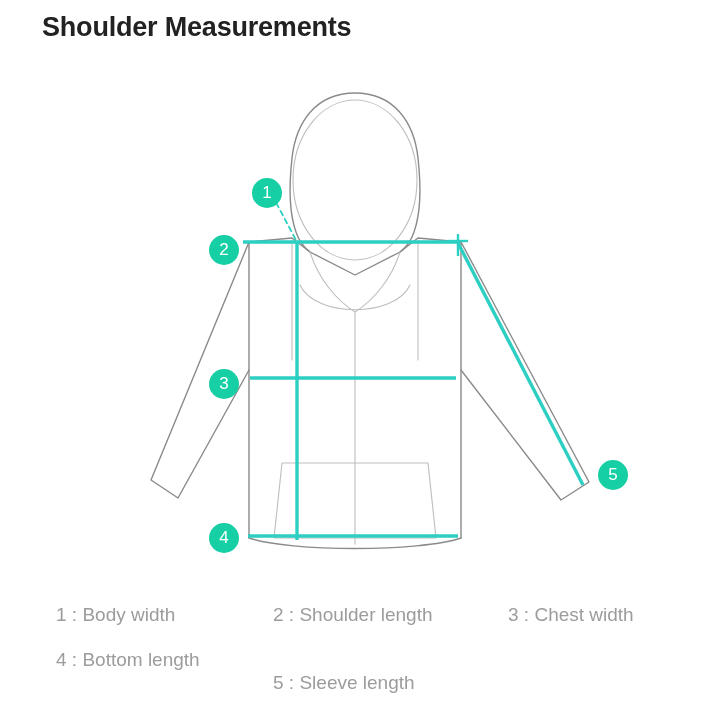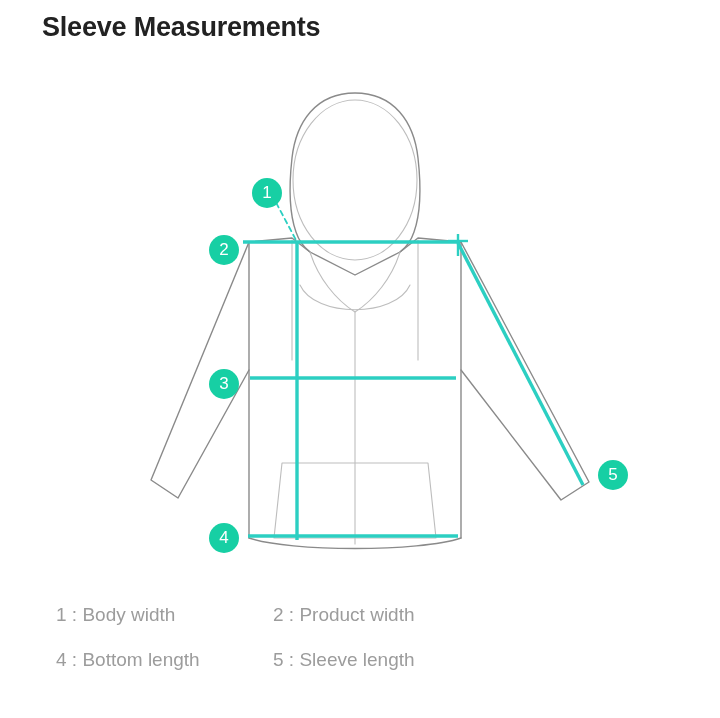--- a/index.html
+++ b/index.html
@@ -74,21 +74,21 @@
     color: #9c9c9c;
     white-space: nowrap;
     font-family: "Liberation Sans", sans-serif;
   }
 </style>
 </head>
 <body>
 
 <div id="page">
 
-  <div id="title">Sleeve Measurements</div>
+  <div id="title">Shoulder Measurements</div>
 
   <div id="diagram">
     <svg width="720" height="530" viewBox="0 0 720 530" xmlns="http://www.w3.org/2000/svg">
 
       <g fill="none" stroke="#8a8a8a" stroke-width="1.4" stroke-linejoin="round" stroke-linecap="round">
 
         <path d="M 355 33 C 316 33 296 62 292 98 C 288 134 291 158 296 172 C 300 184 306 189 310 192
                  M 355 33 C 394 33 414 62 418 98 C 422 134 419 158 414 172 C 410 184 404 189 400 192"></path>
 
         <path d="M 249 182
@@ -153,30 +153,35 @@
   <div id="legend">
     <div class="legend-row">
       <div class="legend-item" style="left:56px;">
         <span>1</span>
         <span>:</span>
         <span>Body width</span>
       </div>
       <div class="legend-item" style="left:273px;">
         <span>2</span>
         <span>:</span>
-        <span>Product width</span>
+        <span>Shoulder length</span>
+      </div>
+      <div class="legend-item" style="left:508px;">
+        <span>3</span>
+        <span>:</span>
+        <span>Chest width</span>
       </div>
     </div>
     <div class="legend-row">
       <div class="legend-item" style="left:56px;">
         <span>4</span>
         <span>:</span>
         <span>Bottom length</span>
       </div>
-      <div class="legend-item" style="left:273px;">
+      <div class="legend-item" style="left:273px;margin-top:23px;">
         <span>5</span>
         <span>:</span>
         <span>Sleeve length</span>
       </div>
     </div>
   </div>
 
 </div>
 
 </body></html>

